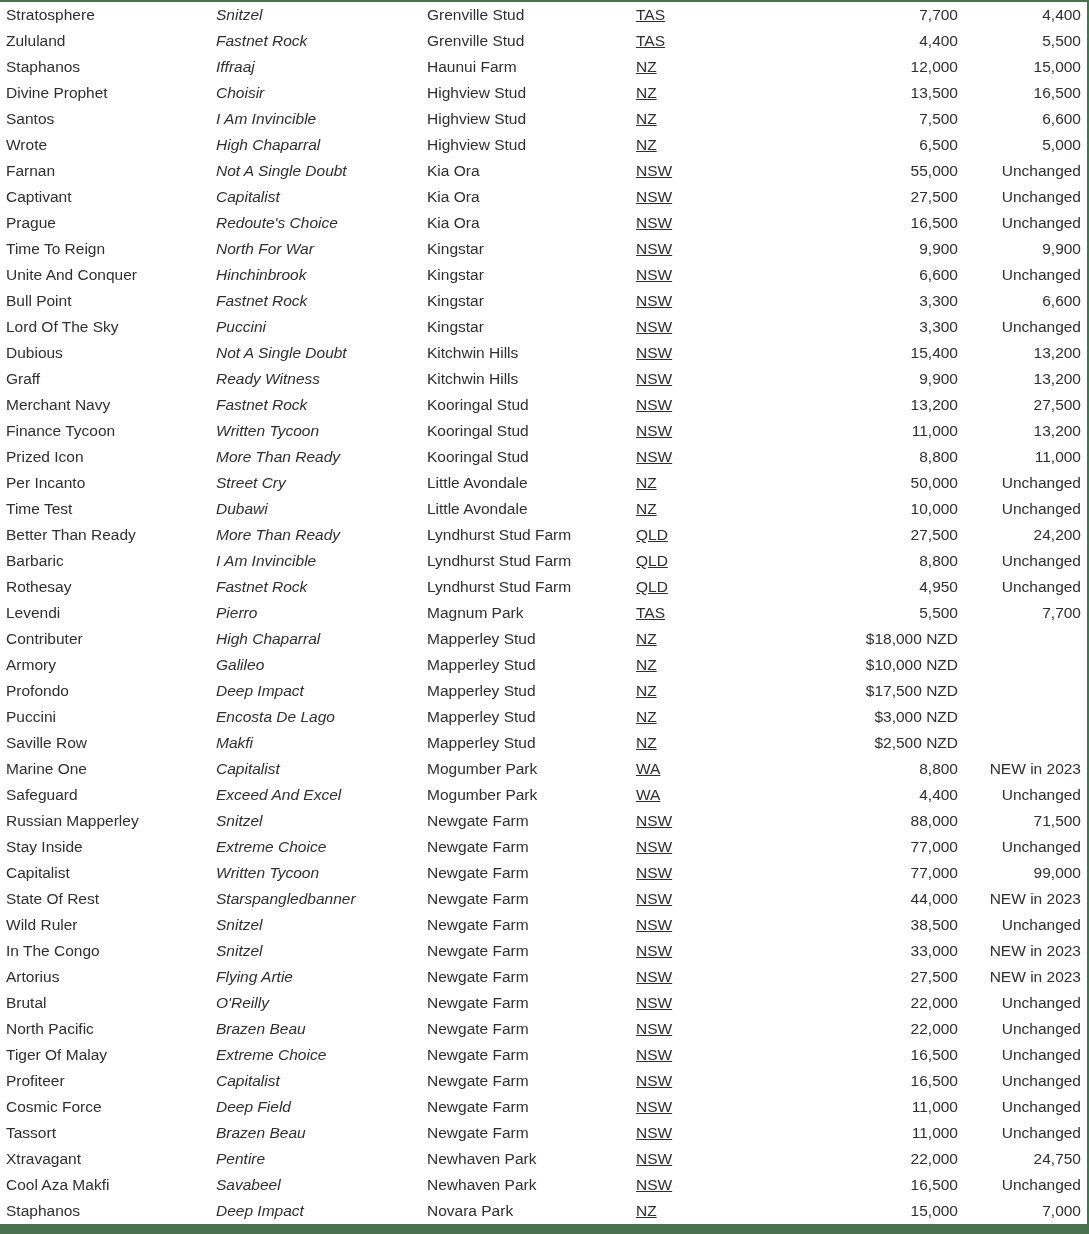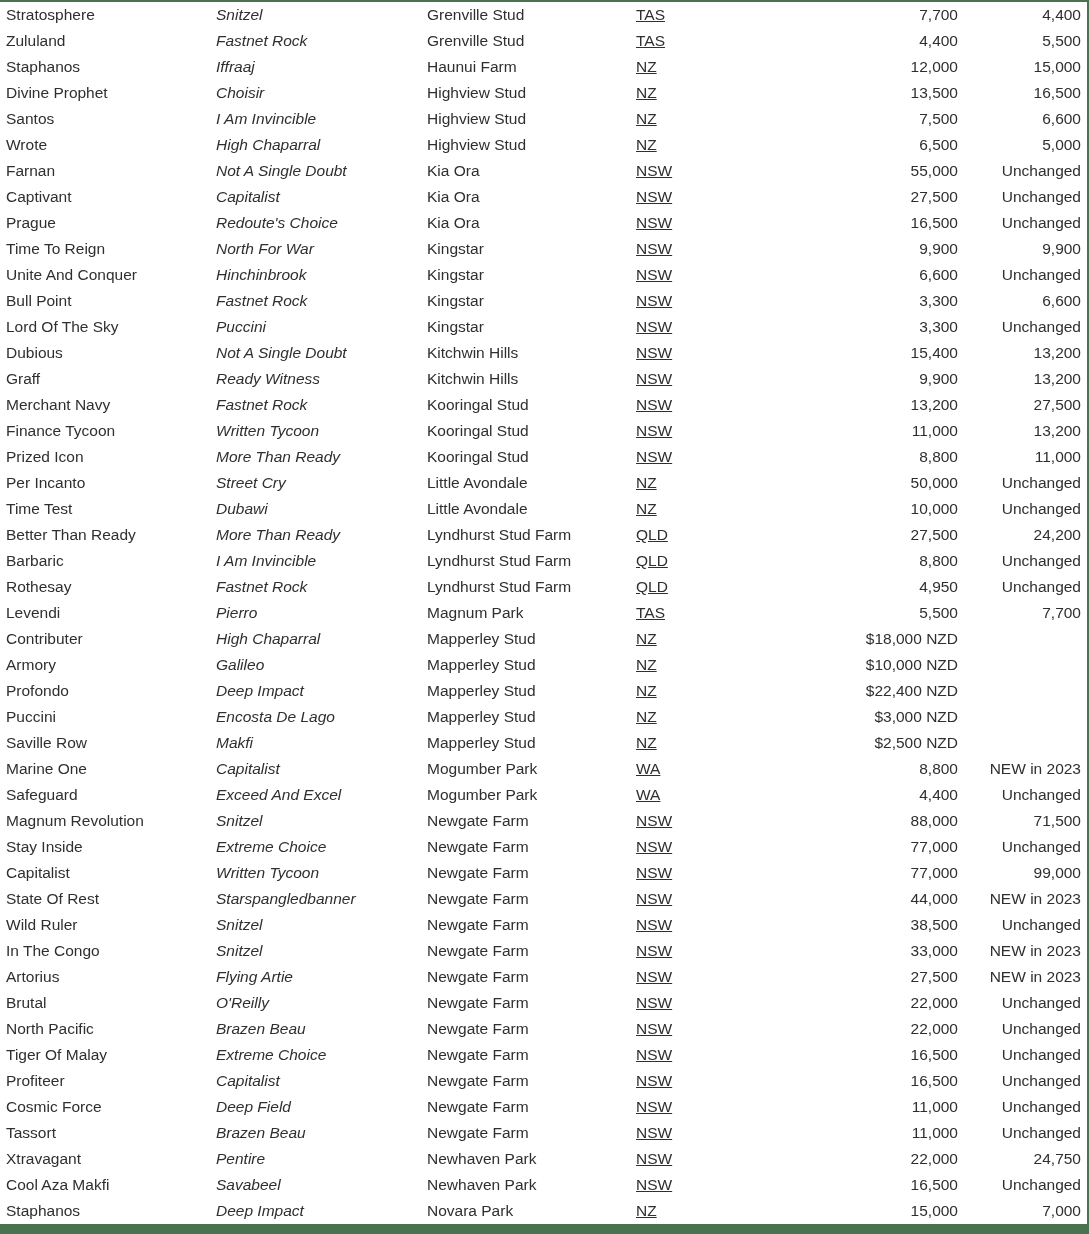--- a/index.html
+++ b/index.html
@@ -259,21 +259,21 @@
         <div class="cell c3">Mapperley Stud</div>
         <div class="cell c4">NZ</div>
         <div class="cell c5">$10,000 NZD</div>
         <div class="cell c6"></div>
       </div>
       <div class="row">
         <div class="cell c1">Profondo</div>
         <div class="cell c2">Deep Impact</div>
         <div class="cell c3">Mapperley Stud</div>
         <div class="cell c4">NZ</div>
-        <div class="cell c5">$22,400 NZD</div>
+        <div class="cell c5">$17,500 NZD</div>
         <div class="cell c6"></div>
       </div>
       <div class="row">
         <div class="cell c1">Puccini</div>
         <div class="cell c2">Encosta De Lago</div>
         <div class="cell c3">Mapperley Stud</div>
         <div class="cell c4">NZ</div>
         <div class="cell c5">$3,000 NZD</div>
         <div class="cell c6"></div>
       </div>
@@ -295,21 +295,21 @@
       </div>
       <div class="row">
         <div class="cell c1">Safeguard</div>
         <div class="cell c2">Exceed And Excel</div>
         <div class="cell c3">Mogumber Park</div>
         <div class="cell c4">WA</div>
         <div class="cell c5">4,400</div>
         <div class="cell c6">Unchanged</div>
       </div>
       <div class="row">
-        <div class="cell c1">Magnum Revolution</div>
+        <div class="cell c1">Russian Mapperley</div>
         <div class="cell c2">Snitzel</div>
         <div class="cell c3">Newgate Farm</div>
         <div class="cell c4">NSW</div>
         <div class="cell c5">88,000</div>
         <div class="cell c6">71,500</div>
       </div>
       <div class="row">
         <div class="cell c1">Stay Inside</div>
         <div class="cell c2">Extreme Choice</div>
         <div class="cell c3">Newgate Farm</div>

